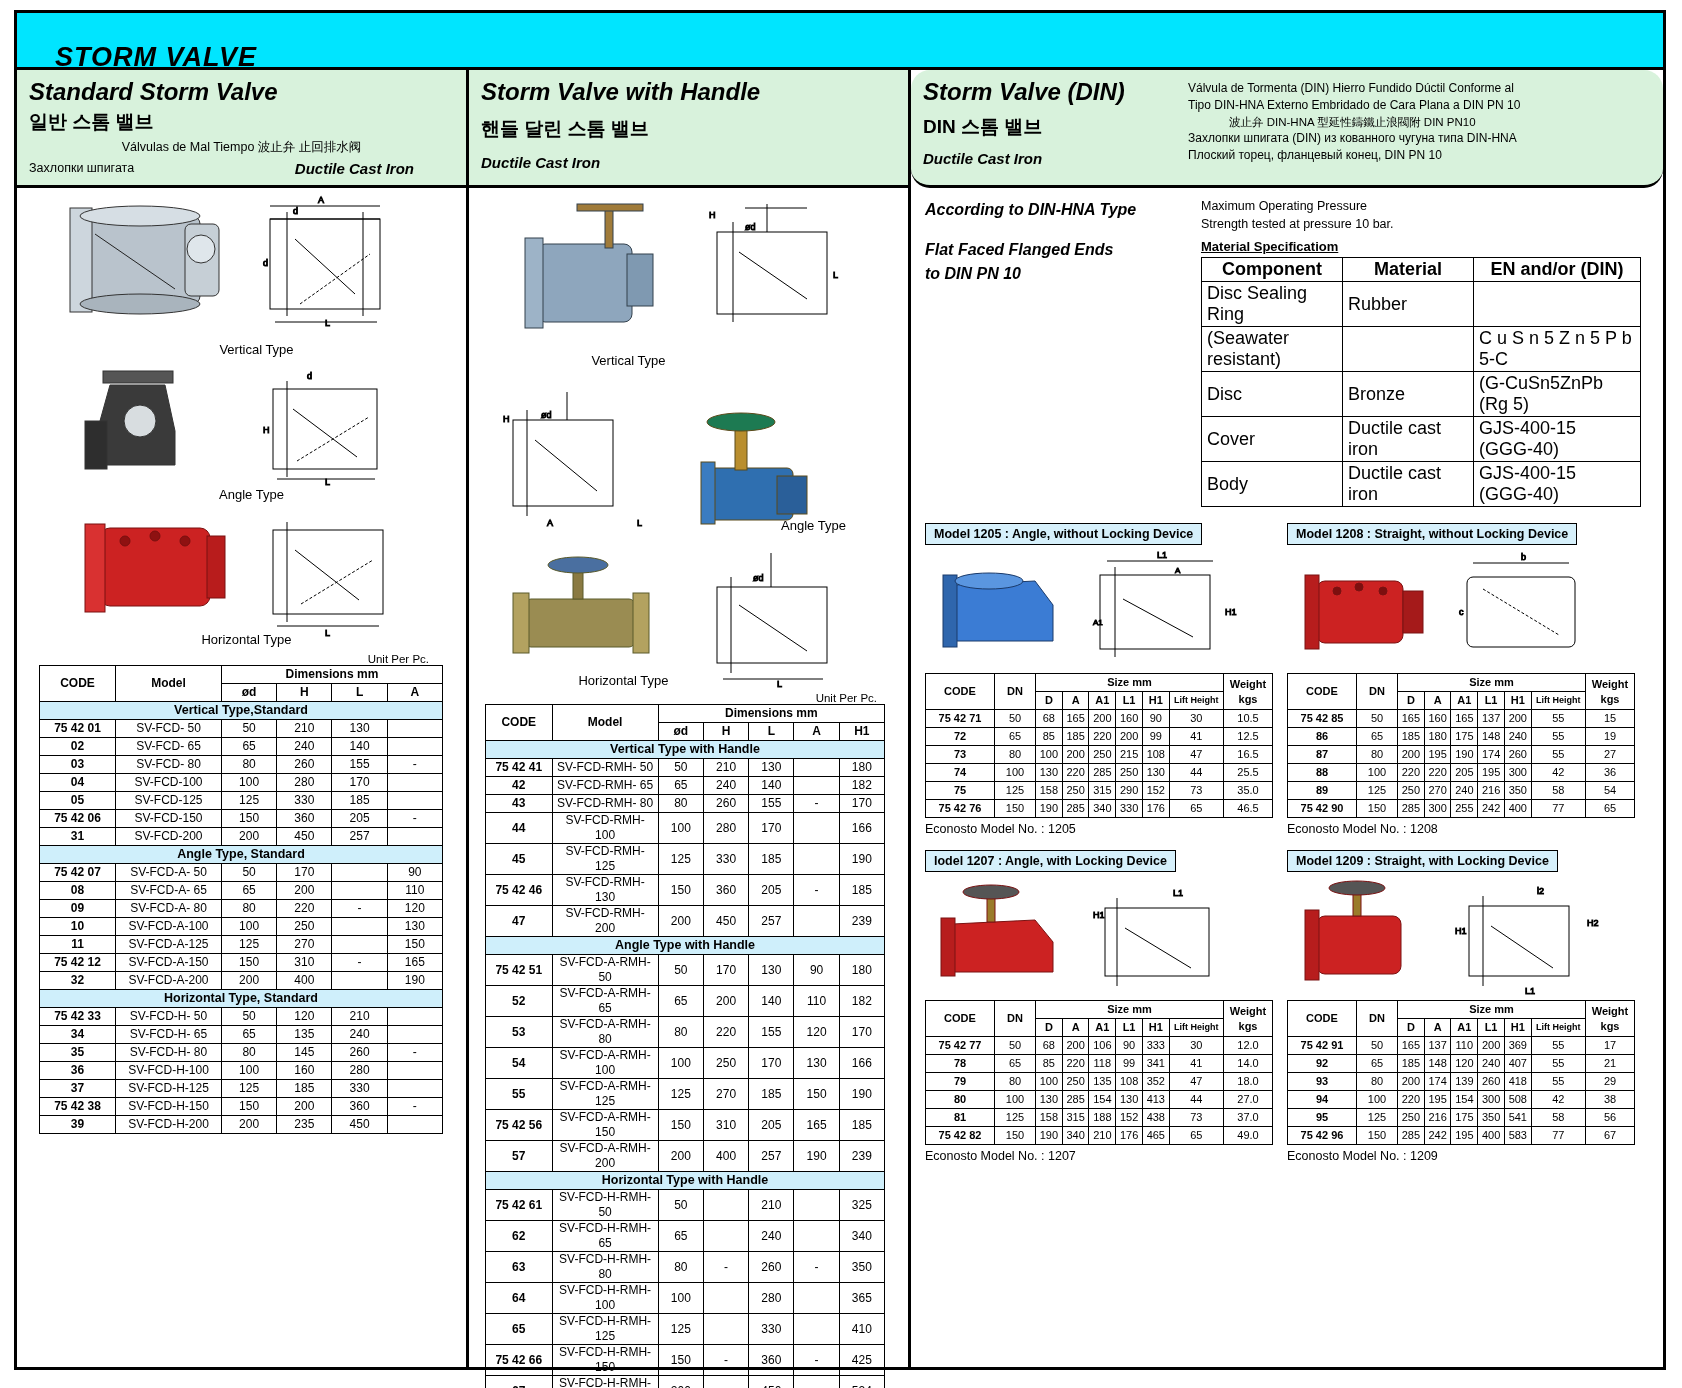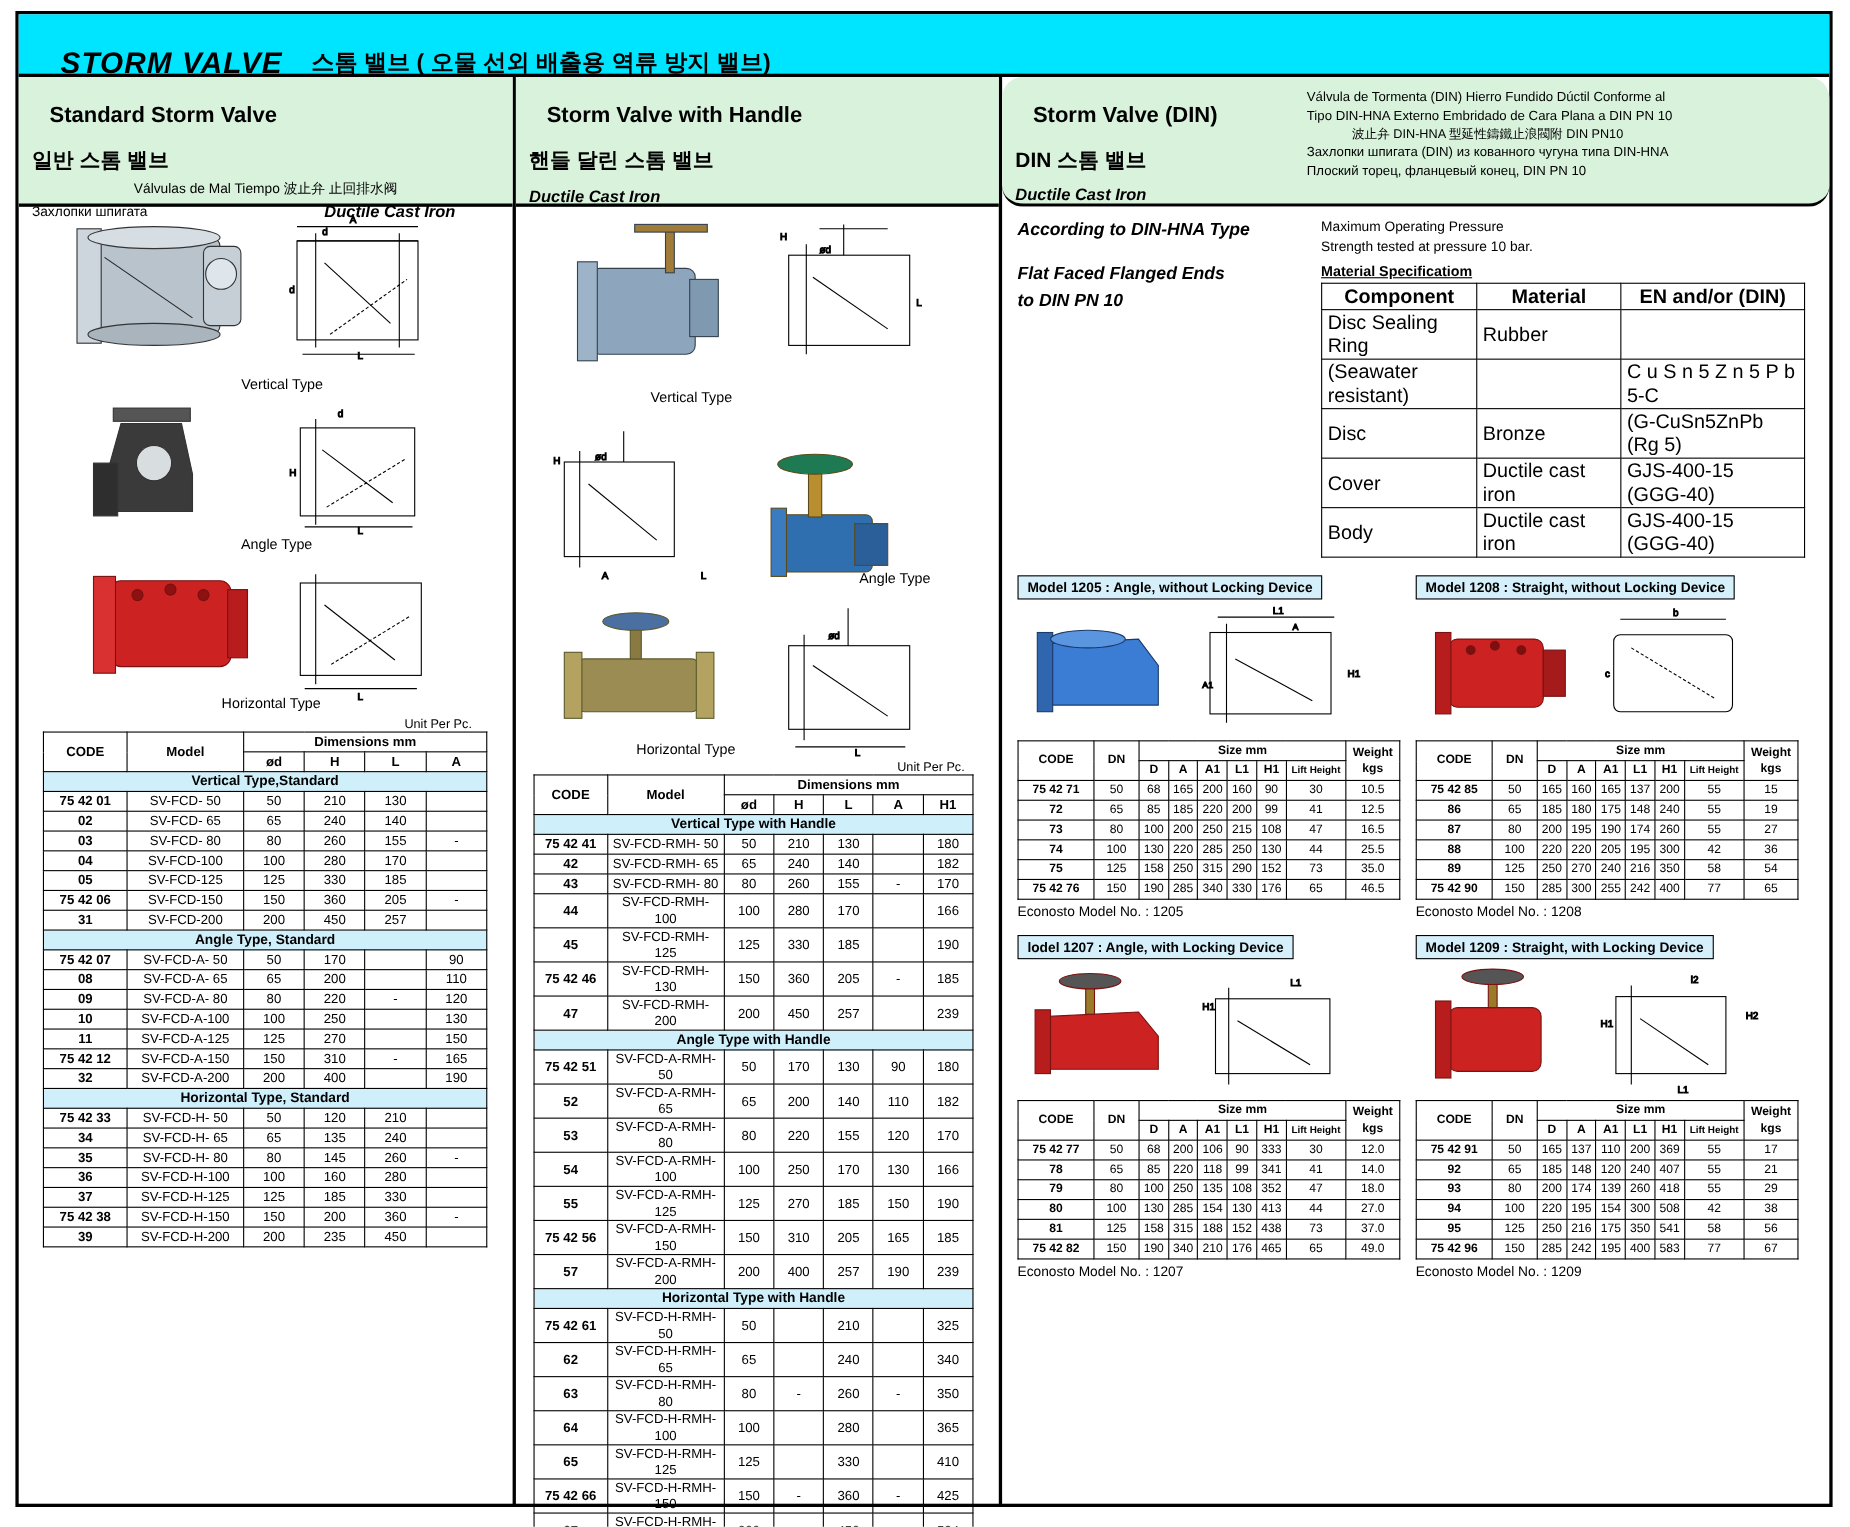--- a/index.html
+++ b/index.html
@@ -14,21 +14,21 @@
   .title-kr{font-size:21px;font-weight:bold;}
 
   
   .cols{display:flex;height:1300px;}
   .col{position:relative;box-sizing:border-box;}
   .col1{width:452px;border-right:3px solid #000;}
   .col2{width:442px;border-right:3px solid #000;}
   .col3{width:752px;}
 
   .hdr{background:#d8f2dc;border-bottom:3px solid #000;box-sizing:border-box;padding:8px 12px;height:118px;position:relative;}
-  .hdr h2{margin:16px;font-weight:bold;font-size:20px;}
+  .hdr h2{margin:0;font-style:italic;font-weight:bold;font-size:24px;}
   .hdr .kr{font-weight:bold;font-size:19px;margin-top:3px;}
   .hdr .sub{font-size:12.5px;margin-top:4px;line-height:1.35;text-align:center;}
   .hdr .dci{font-style:italic;font-weight:bold;font-size:15px;margin-top:3px;}
   .hdr3{display:flex;border-radius:19px;}
   .hdr3 .left{width:265px;}
   .hdr3 .right{flex:1;font-size:12px;line-height:1.42;padding-top:2px;}
 
   .body{position:relative;padding:6px 8px;box-sizing:border-box;}
 
   
@@ -56,21 +56,20 @@
 </style>
 </head>
 <body>
 
 <div class="page">
 <div class="outer">
 
   <div class="titlebar">
     <div class="inner">
       <span class="title-en">STORM VALVE</span>
-      <span class="title-kr">스톰 밸브 ( 오물 선외 배출용 역류 방지 밸브)</span>
     </div>
   </div>
 
   <div class="cols">
 
     <div class="col col1">
       <div class="hdr">
         <h2>Standard Storm Valve</h2>
         <div class="kr">일반 스톰 밸브</div>
         <div class="sub">Válvulas de Mal Tiempo  波止弁    止回排水阀</div>

